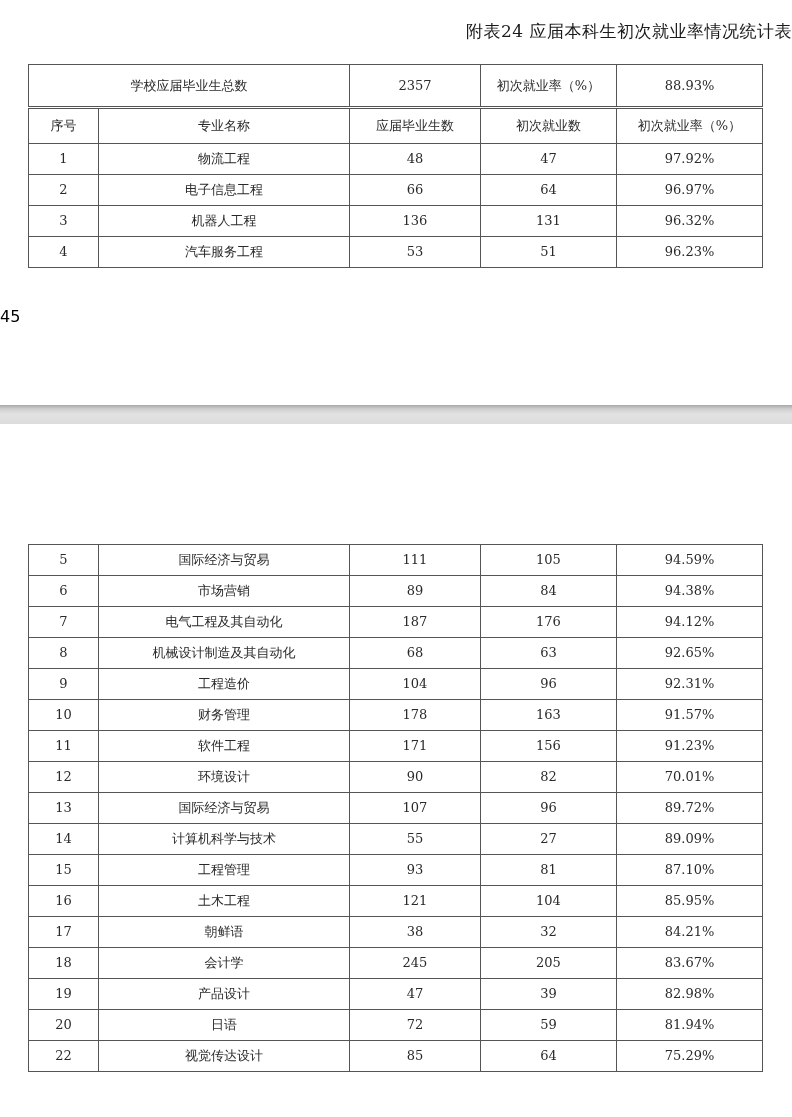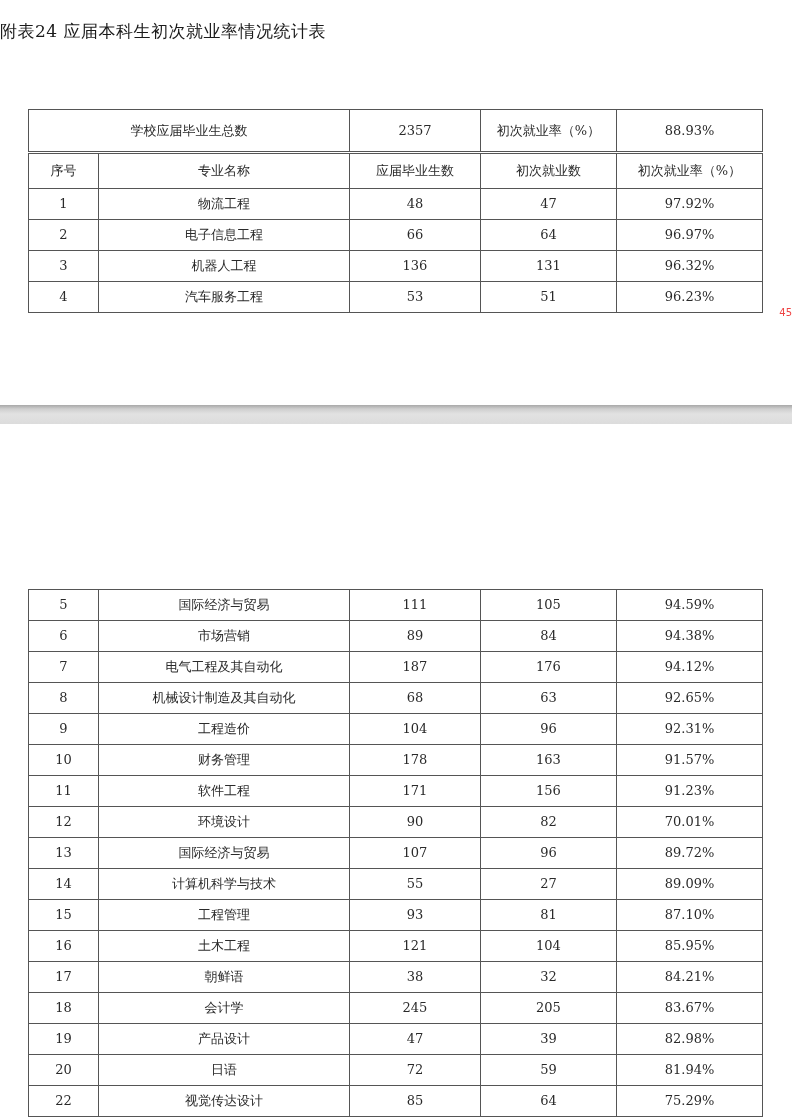--- a/index.html
+++ b/index.html
@@ -1,38 +1,38 @@
 <!DOCTYPE html>
 <html><head>
   <meta charset="utf-8">
   <style>
     html, body { margin: 0; padding: 0; }
     body {
       width: 792px; height: 1117px; background: #ffffff; position: relative; overflow: hidden;
       font-family: "DejaVu Serif", "Liberation Serif", serif; color: #222;
     }
     .page-title {
-      position: absolute; top: 20px; left: 0; width: 792px; text-align: left;
+      position: absolute; top: 20px; left: 0; width: 792px; text-align: right;
       font-size: 17px; letter-spacing: 0.5px; color: #1a1a1a;
     }
     table.stats {
       position: absolute; left: 28px; width: 734px; border-collapse: collapse;
-      table-layout: fixed; font-size: 13px; color: #2a2a2a; margin-top: 45px;
+      table-layout: fixed; font-size: 13px; color: #2a2a2a;
     }
     table.stats td {
       border: 1px solid #555; text-align: center; padding: 0; height: 30px; line-height: 30px;
       white-space: nowrap; overflow: hidden;
     }
     #table-top { top: 64px; }
     #table-top tr.summary td { height: 41px; line-height: 41px; }
     #table-top tr.header td { height: 34px; line-height: 34px; border-top: 3px double #555; }
     #table-bottom { top: 544px; }
     .page-number {
-      position: absolute; top: 307px; left: 0; width: 792px; text-align: right;
-      font-family: "DejaVu Sans", "Liberation Sans", sans-serif; font-size: 10px; color: #ef4444;
+      position: absolute; top: 307px; left: 0; width: 792px; text-align: left;
+      font-family: "DejaVu Sans", "Liberation Sans", sans-serif; font-size: 16px; color: #000000;
     }
     .page-gap {
       position: absolute; top: 405px; left: 0; width: 792px; height: 19px;
       background: linear-gradient(#a8a8a8 0px, #cfcfcf 4px, #e2e2e2 9px, #dcdcdc 19px);
     }
     col.c1 { width: 70px; }
     col.c2 { width: 251px; }
     col.c3 { width: 131px; }
     col.c4 { width: 136px; }
     col.c5 { width: 146px; }

